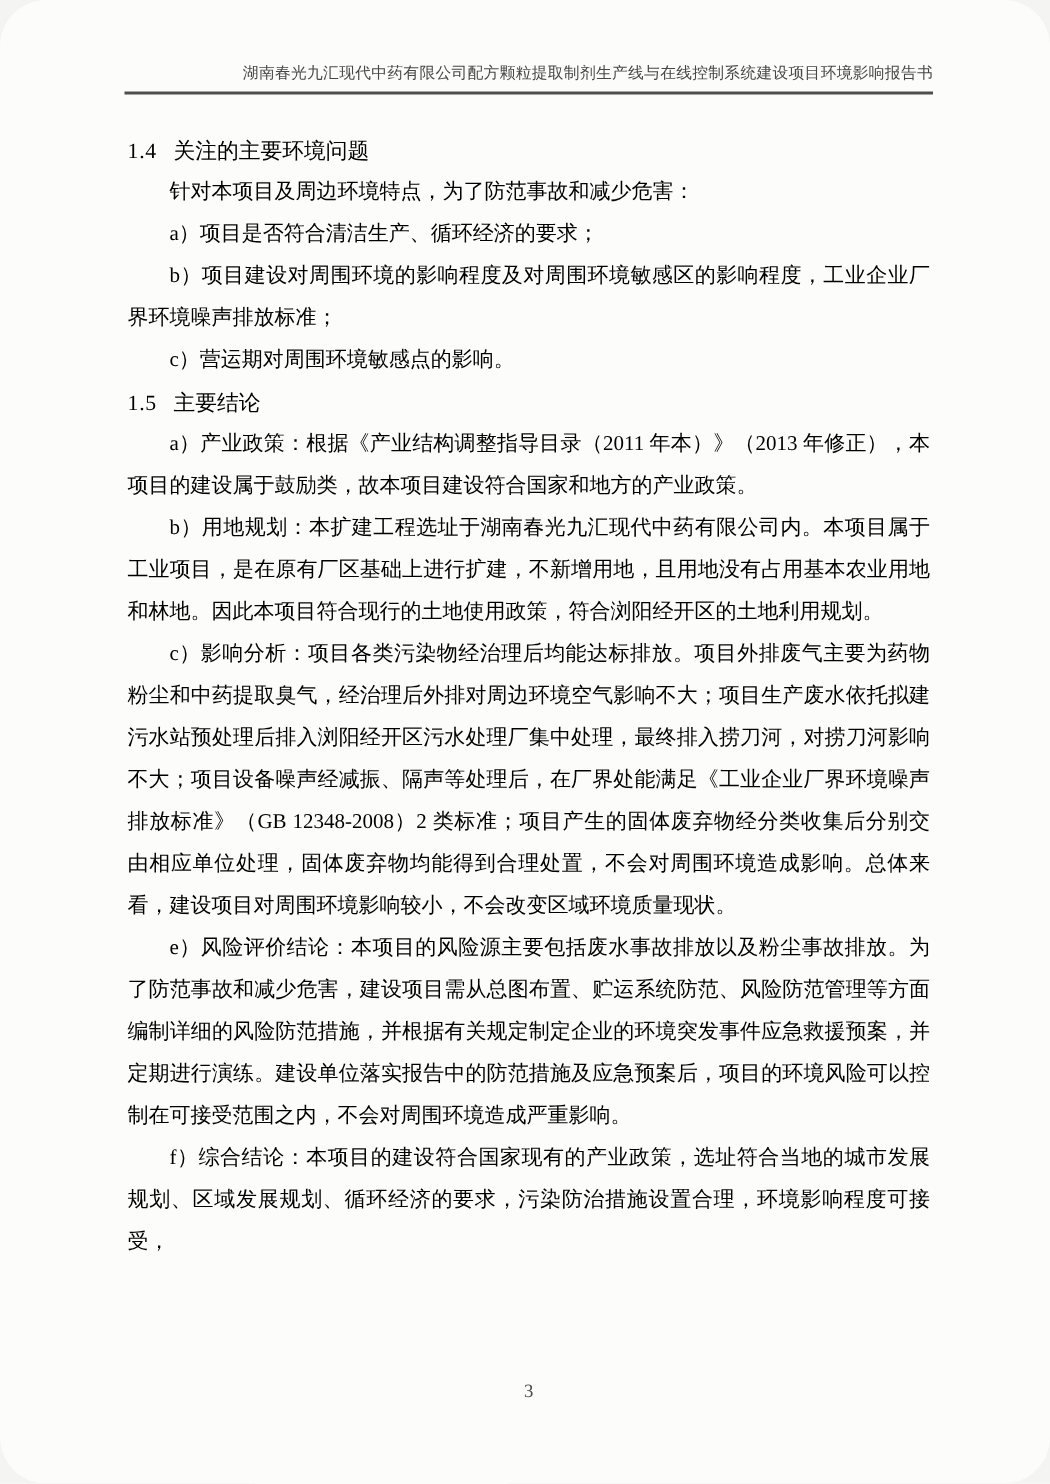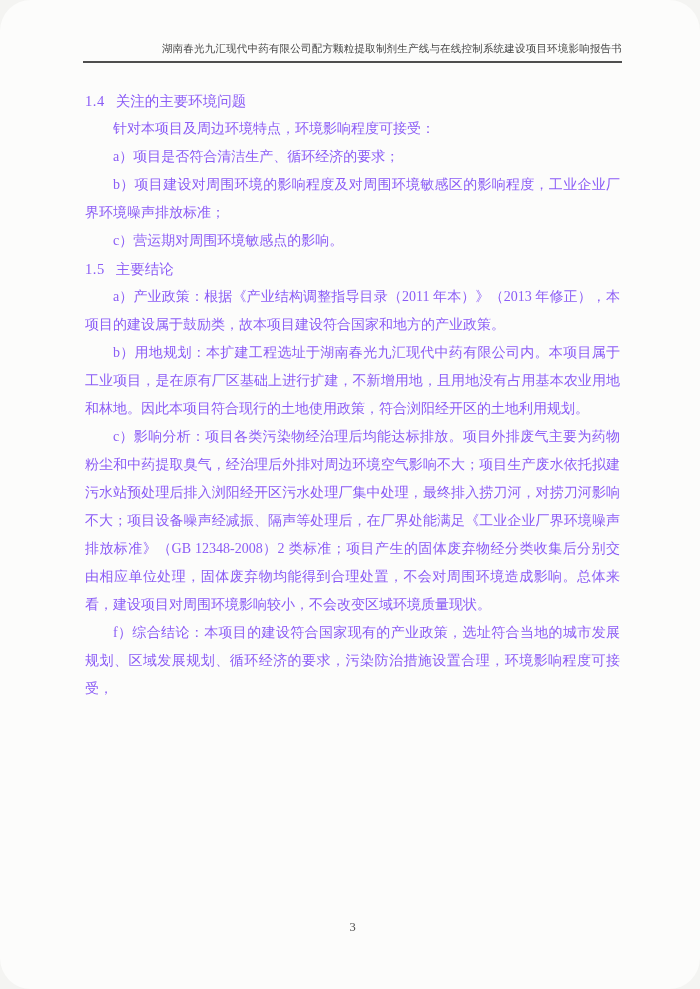--- a/index.html
+++ b/index.html
@@ -35,21 +35,21 @@
   
   .content {
     position: absolute;
     top: 87px;
     left: 85px;
     width: 535px;
     font-size: 14px;
     line-height: 28px;
     text-align: justify;
     text-justify: inter-character;
-    color: #8b5cf6;
+    color: #000000;
   }
   .content p {
     margin: 0;
     text-indent: 2em;
   }
   .section-heading {
     margin: 0;
     font-size: 14.5px;
     font-weight: normal;
     line-height: 28px;
@@ -78,31 +78,32 @@
 <div class="page">
 
   <div class="running-header">湖南春光九汇现代中药有限公司配方颗粒提取制剂生产线与在线控制系统建设项目环境影响报告书</div>
 
   <div class="content">
 
     <h2 class="section-heading">
       <span class="h-num">1.4</span><span class="h-title">关注的主要环境问题</span>
     </h2>
 
-    <p>针对本项目及周边环境特点，环境影响程度可接受：</p>
+    <p>针对本项目及周边环境特点，为了防范事故和减少危害：</p>
     <p>a）项目是否符合清洁生产、循环经济的要求；</p>
     <p>b）项目建设对周围环境的影响程度及对周围环境敏感区的影响程度，工业企业厂界环境噪声排放标准；</p>
     <p>c）营运期对周围环境敏感点的影响。</p>
 
     <h2 class="section-heading">
       <span class="h-num">1.5</span><span class="h-title">主要结论</span>
     </h2>
 
     <p>a）产业政策：根据《产业结构调整指导目录（2011 年本）》（2013 年修正），本项目的建设属于鼓励类，故本项目建设符合国家和地方的产业政策。</p>
     <p>b）用地规划：本扩建工程选址于湖南春光九汇现代中药有限公司内。本项目属于工业项目，是在原有厂区基础上进行扩建，不新增用地，且用地没有占用基本农业用地和林地。因此本项目符合现行的土地使用政策，符合浏阳经开区的土地利用规划。</p>
     <p>c）影响分析：项目各类污染物经治理后均能达标排放。项目外排废气主要为药物粉尘和中药提取臭气，经治理后外排对周边环境空气影响不大；项目生产废水依托拟建污水站预处理后排入浏阳经开区污水处理厂集中处理，最终排入捞刀河，对捞刀河影响不大；项目设备噪声经减振、隔声等处理后，在厂界处能满足《工业企业厂界环境噪声排放标准》（GB 12348-2008）2 类标准；项目产生的固体废弃物经分类收集后分别交由相应单位处理，固体废弃物均能得到合理处置，不会对周围环境造成影响。总体来看，建设项目对周围环境影响较小，不会改变区域环境质量现状。</p>
+    <p>e）风险评价结论：本项目的风险源主要包括废水事故排放以及粉尘事故排放。为了防范事故和减少危害，建设项目需从总图布置、贮运系统防范、风险防范管理等方面编制详细的风险防范措施，并根据有关规定制定企业的环境突发事件应急救援预案，并定期进行演练。建设单位落实报告中的防范措施及应急预案后，项目的环境风险可以控制在可接受范围之内，不会对周围环境造成严重影响。</p>
     <p>f）综合结论：本项目的建设符合国家现有的产业政策，选址符合当地的城市发展规划、区域发展规划、循环经济的要求，污染防治措施设置合理，环境影响程度可接受，</p>
 
   </div>
 
   <div class="page-footer">3</div>
 
 </div>
 
 </body></html>

